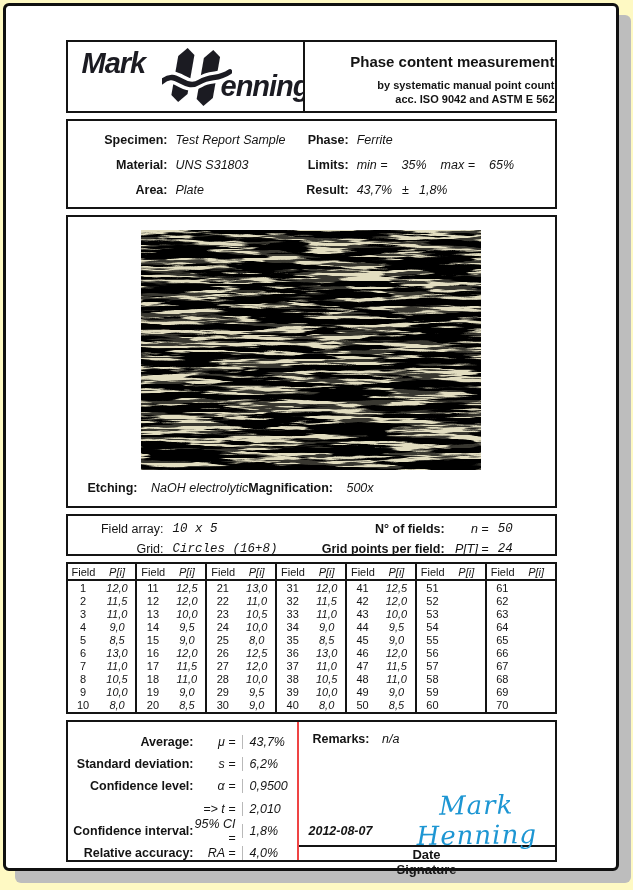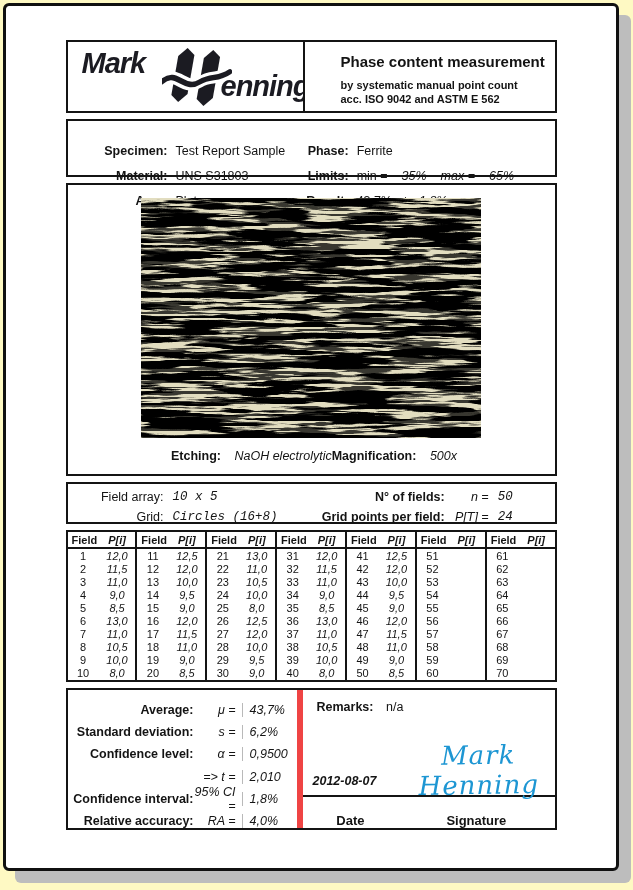--- a/index.html
+++ b/index.html
@@ -14,74 +14,74 @@
   .lb { font-weight:bold; }
   .iv { font-style:italic; }
 
   
   .header-box { height:73px; display:flex; }
   .logo-cell { position:relative; width:237px; border-right:2px solid #141414; overflow:hidden; }
   .logo-mark, .logo-henning { position:absolute; font-size:29px; font-weight:bold; font-style:italic; letter-spacing:-1px; color:#1b1b22; }
   .logo-mark { left:14px; top:5px; }
   .logo-henning { left:153px; top:28px; }
   .logo-h-svg { position:absolute; left:94px; top:2px; }
-  .title-cell { flex:1; text-align:left; padding-top:11px;padding-left:36px; }
+  .title-cell { flex:1; text-align:right; padding-top:11px; }
   .title { font-size:15px; font-weight:bold; margin-bottom:8px; }
   .subtitle { font-size:11px; font-weight:bold; line-height:14px; }
 
   
-  .specimen-box { height:58px; display:flex; padding-top:17px; font-size:12.5px; }
+  .specimen-box { height:90px; display:flex; padding-top:6px; font-size:12.5px; }
   .spec-left { width:45%; }
   .spec-right { width:55%; }
   .spec-row { display:flex; height:25px; align-items:center; }
   .spec-label { width:100px; text-align:right; font-weight:bold; }
   .spec-label-r { width:62px; text-align:right; font-weight:bold; }
-  .spec-value { margin-left:8px; }
+  .spec-value { margin-left:8px; font-style:italic; }
   .gap-md { margin-left:14px; } .gap-sm { margin-left:10px; }
 
   
   .micro-box { height:293px; display:flex; flex-direction:column; }
   .micro-svg { display:block; margin:13px auto 0 auto; }
-  .etch-row { margin-top:auto; display:flex; justify-content:center; padding:0 14px 11px 20px; font-size:12.5px; }
+  .etch-row { margin-top:auto; display:flex; justify-content:flex-start; padding:0 14px 11px 20px; font-size:12.5px; }
 
   
   .grid-box { height:42px; display:flex; padding-top:5px; font-size:12.5px; }
   .grid-left { width:45%; } .grid-right { width:55%; }
   .grid-row { display:flex; height:16px; align-items:center; margin-bottom:4px; }
   .g-label { width:96px; text-align:right; font-weight:normal; }
   .g-label-r { width:158px; text-align:right; font-weight:bold; }
   .g-sym { width:44px; text-align:right; font-style:italic; }
   .g-val { margin-left:9px; font-style:italic;font-family:Liberation Mono, monospace; }
 
   
   .table-box { height:152px; display:flex; }
   .pt-col { flex:1; border-right:2px solid #141414; }
   .pt-col:last-child { border-right:none; }
   .pt-row { display:flex; height:13.1px; align-items:center; font-size:11px; }
-  .pt-head { height:17px; border-bottom:2px solid #141414; font-weight:bold; }
+  .pt-head { height:17px; border-bottom:2px solid #141414; font-weight:normal; }
   .pt-f { width:46%; text-align:center; }
   .pt-v { width:54%; text-align:center; font-style:italic; }
   .pt-head .pt-f { text-align:left; padding-left:4px; }
   .pt-head .pt-v { font-style:italic; }
 
   
   .stats-box { height:142px; display:flex; }
   .stats-cell { width:229px; padding-top:9px; }
   .s-row { display:flex; align-items:center; height:22.2px; font-size:12.5px; }
   .s-label { width:126px; text-align:right; font-weight:bold; display:flex; align-items:center; justify-content:flex-end; }
   .s-sym { width:48px; text-align:right; font-style:italic; padding-right:6px; display:flex; align-items:center; justify-content:flex-end; }
   .s-val { border-left:1px solid #b9b9b9; padding-left:7px; font-style:italic; display:flex; align-items:center; flex:1; }
-  .remarks-cell { flex:1; border-left:6px solid #ef4444; display:flex; flex-direction:column; }
+  .remarks-cell { flex:1; border-left:2px solid #ef4444; display:flex; flex-direction:column; }
   .remarks-row { padding:10px 0 0 14px; font-size:12.5px; }
   .remarks-row .spec-value { margin-left:9px; }
   .signoff-row { margin-top:auto; display:flex; align-items:flex-end; padding:0 6px 0 10px; }
   .date-value { font-weight:bold; font-style:italic; font-size:12.5px; padding-bottom:7px; width:95px; }
   .signature { flex:1; text-align:center; font-family:"DejaVu Serif", serif; font-style:italic; font-size:26px;
                letter-spacing:1px; margin-bottom:-5px; position:relative; z-index:2; transform:rotate(-1deg); }
-  .label-row { border-top:2px solid #141414; height:33px; display:flex; align-items:flex-end; font-size:13px; font-weight:bold; }
+  .label-row { border-top:2px solid #141414; height:15px; display:flex; align-items:center; font-size:13px; font-weight:bold;flex-direction:column; }
   .date-label { width:38%; text-align:center; }
   .signature-label { width:62%; text-align:center; }
 </style>
 </head>
 <body>
 
 <div class="canvas">
   <div class="page">
 
     <div class="box header-box">

